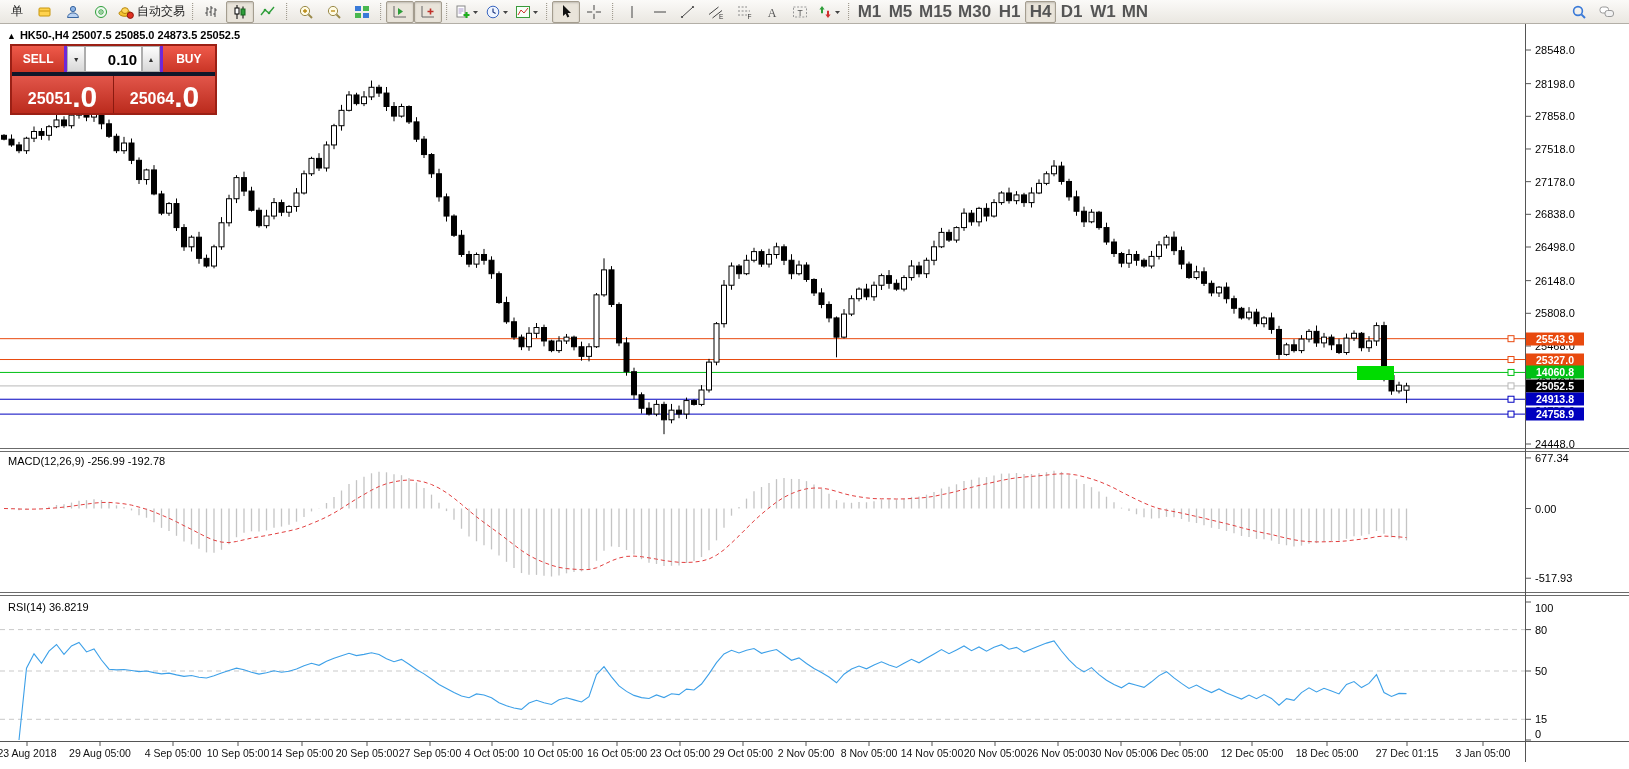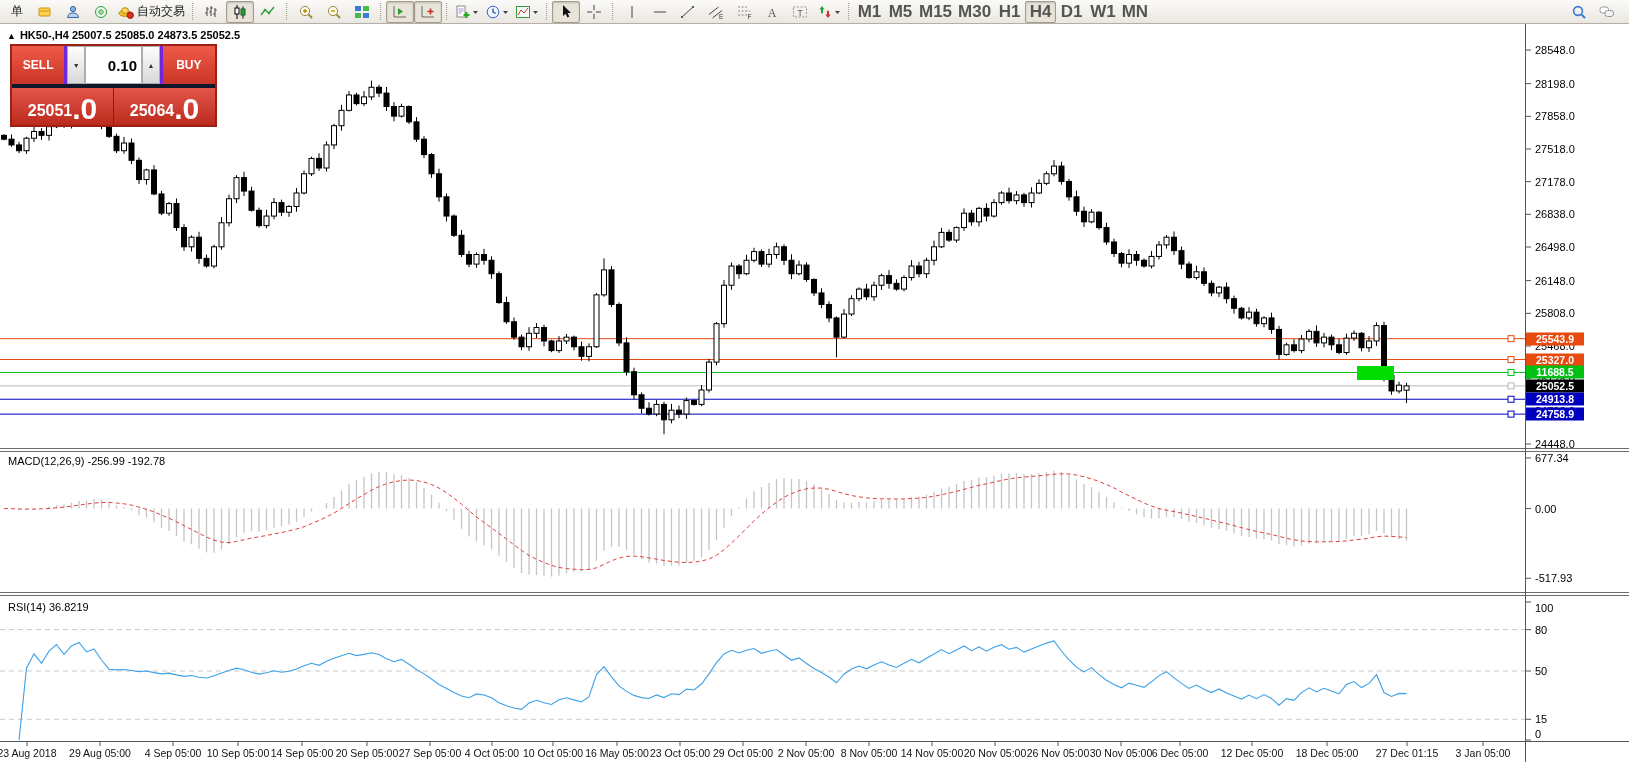--- a/index.html
+++ b/index.html
@@ -27,21 +27,21 @@
   .pline-label{position:absolute;left:1526px;width:58px;height:13px;color:#fff;font-size:10.5px;
                font-weight:bold;text-align:center;line-height:13px;transform:translateY(-50%);z-index:6;}
   .time-label{position:absolute;top:747px;transform:translateX(-50%);font-size:10.5px;color:#111;
               white-space:nowrap;z-index:5;}
   #annotation{position:absolute;left:1160px;top:352px;font-size:23px;font-weight:bold;color:#00dc00;
               z-index:8;white-space:nowrap;letter-spacing:1px;}
   #annotationRect{position:absolute;left:1357px;top:366px;width:37px;height:14px;background:#00dc00;z-index:8;}
   
   #tradePanel{position:absolute;left:10px;top:44px;width:207px;z-index:20;
               border:2px solid #9b2015;background:#fff;box-sizing:border-box;}
-  .tp-row1{display:flex;height:38px;align-items:stretch;background:#6d28d9;}
+  .tp-row1{display:flex;height:26px;align-items:stretch;background:#6d28d9;}
   .tp-btn{width:53px;background:linear-gradient(#ef5a4a,#c93526);color:#fff;font-weight:bold;
           font-size:12px;display:flex;align-items:center;justify-content:center;}
   .tp-spin{width:18px;background:linear-gradient(#fdfdfd,#d8d8d8);border:1px solid #adadad;
            display:flex;align-items:center;justify-content:center;font-size:8px;color:#333;box-sizing:border-box;}
   .tp-vol{width:57px;border:1px solid #adadad;text-align:right;font-size:15px;font-weight:bold;
           padding:0 4px 0 0;box-sizing:border-box;font-family:"Liberation Sans",sans-serif;}
   .tp-row2{display:flex;height:37px;border-top:4px solid #0f172a;}
   .tp-price{flex:1;background:linear-gradient(#e2564a,#bb2b1d);color:#fff;display:flex;
             align-items:flex-end;justify-content:center;padding-bottom:2px;}
   .tp-price.sell{border-right:1px solid #8b1a10;}
@@ -1007,42 +1007,42 @@
       <div class="axis-tick-label" style="top: 214.327px;">26838.0</div>
       <div class="axis-tick-label" style="top: 247px;">26498.0</div>
       <div class="axis-tick-label" style="top: 280.634px;">26148.0</div>
       <div class="axis-tick-label" style="top: 313.307px;">25808.0</div>
       <div class="axis-tick-label" style="top: 345.98px;">25468.0</div>
       <div class="axis-tick-label" style="top: 378.654px;">25128.0</div>
       <div class="axis-tick-label" style="top: 411.327px;">24788.0</div>
       <div class="axis-tick-label" style="top: 444px; text-align: center;">24448.0</div>
       <div class="pline-label" style="top: 338.687px; background: rgb(232, 73, 14);">25543.9</div>
       <div class="pline-label" style="top: 359.53px; background: rgb(232, 73, 14);">25327.0</div>
-      <div class="pline-label" style="top: 372.436px; background: rgb(0, 192, 20);">11688.5</div>
+      <div class="pline-label" style="top: 372.436px; background: rgb(0, 192, 20);">14060.8</div>
       <div class="pline-label" style="top: 385.909px; background: rgb(0, 0, 0); text-align: center;">25052.5</div>
       <div class="pline-label" style="top: 399.238px; background: rgb(0, 0, 191);">24913.8</div>
       <div class="pline-label" style="top: 414.123px; background: rgb(0, 0, 191);">24758.9</div>
       <div class="axis-tick-label" style="top: 457.914px;">677.34</div>
       <div class="axis-tick-label" style="top: 508.538px;">0.00</div>
       <div class="axis-tick-label" style="top: 578.26px;">-517.93</div>
       <div class="axis-tick-label" style="top: 608px;">100</div>
       <div class="axis-tick-label" style="top: 629.6px;">80</div>
       <div class="axis-tick-label" style="top: 671px;">50</div>
       <div class="axis-tick-label" style="top: 719.3px;">15</div>
       <div class="axis-tick-label" style="top: 734px;">0</div>
       <div class="time-label" style="left: 27px;">23 Aug 2018</div>
       <div class="time-label" style="left: 100px;">29 Aug 05:00</div>
       <div class="time-label" style="left: 173px;">4 Sep 05:00</div>
       <div class="time-label" style="left: 238px;">10 Sep 05:00</div>
       <div class="time-label" style="left: 302px;">14 Sep 05:00</div>
       <div class="time-label" style="left: 367px;">20 Sep 05:00</div>
       <div class="time-label" style="left: 430px;">27 Sep 05:00</div>
       <div class="time-label" style="left: 492px;">4 Oct 05:00</div>
       <div class="time-label" style="left: 553px;">10 Oct 05:00</div>
-      <div class="time-label" style="left: 617px;">16 May 05:00</div>
+      <div class="time-label" style="left: 617px;">16 Oct 05:00</div>
       <div class="time-label" style="left: 680px;">23 Oct 05:00</div>
       <div class="time-label" style="left: 743px;">29 Oct 05:00</div>
       <div class="time-label" style="left: 806px;">2 Nov 05:00</div>
       <div class="time-label" style="left: 869px;">8 Nov 05:00</div>
       <div class="time-label" style="left: 932px;">14 Nov 05:00</div>
       <div class="time-label" style="left: 995px;">20 Nov 05:00</div>
       <div class="time-label" style="left: 1058px;">26 Nov 05:00</div>
       <div class="time-label" style="left: 1121px;">30 Nov 05:00</div>
       <div class="time-label" style="left: 1180px;">6 Dec 05:00</div>
       <div class="time-label" style="left: 1252px;">12 Dec 05:00</div>

